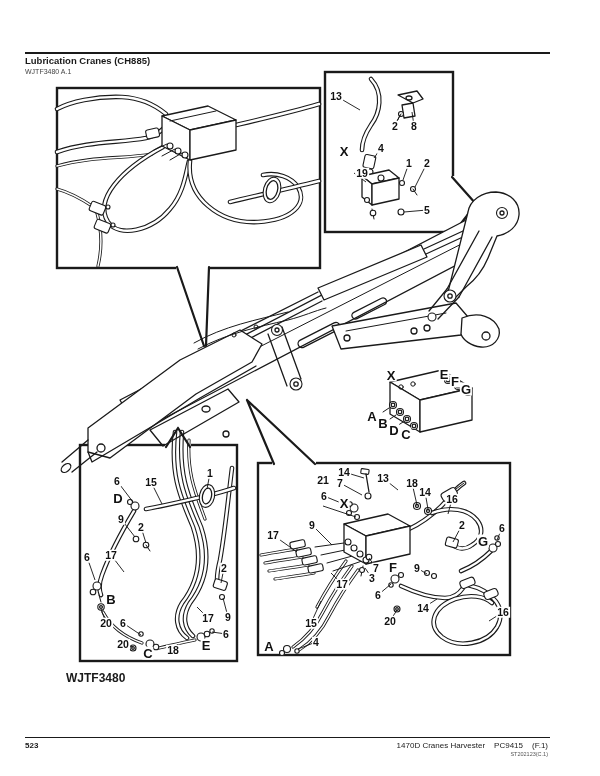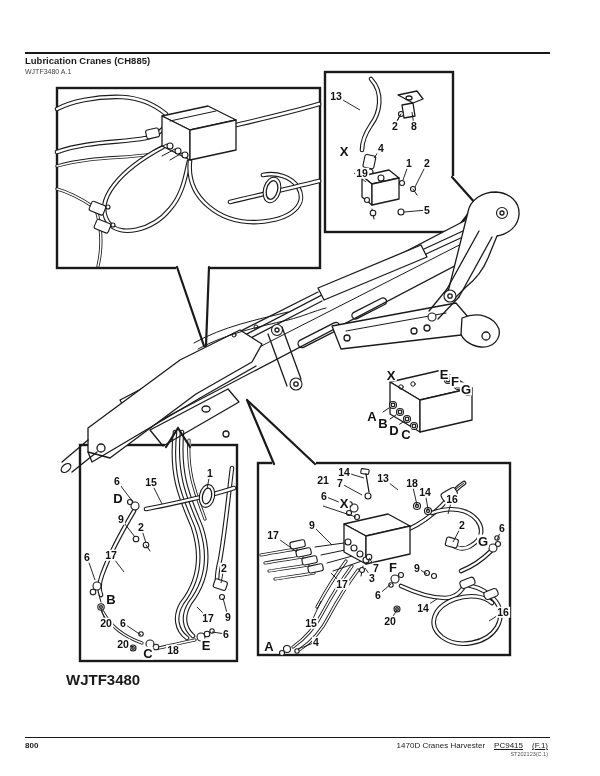--- a/index.html
+++ b/index.html
@@ -3,24 +3,24 @@
 <meta charset="utf-8">
 <style>
   html,body{margin:0;padding:0;}
   .page{position:relative;width:600px;height:776px;background:#ffffff;overflow:hidden;
         font-family:"Liberation Sans",sans-serif;color:#1a1a1a;}
   .rule{position:absolute;background:#1a1a1a;}
   .hdr{position:absolute;right:52px;top:28px;text-align:right;font-weight:bold;
        font-size:8px;line-height:11px;}
   .sec-title{position:absolute;left:25px;top:55px;font-weight:bold;font-size:9.5px;}
   .fig-ref{position:absolute;left:25px;top:68px;font-size:7px;color:#444;}
-  .fig-code{position:absolute;left:66px;top:671px;font-weight:bold;font-size:15px;}
+  .fig-code{position:absolute;left:66px;top:671px;font-weight:bold;font-size:12px;}
   .f-page{position:absolute;left:25px;top:741px;font-weight:bold;font-size:8px;}
   .f-right{position:absolute;right:52px;top:741px;font-size:8px;}
-  .f-right .gap{margin-left:9px;text-decoration:underline;}
+  .f-right .gap{margin-left:9px;}
   .f-stamp{position:absolute;right:52px;top:751px;font-size:5.5px;color:#555;}
   svg.art{position:absolute;left:0;top:0;}
   #labels{position:absolute;left:0;top:0;width:484px;height:776px;pointer-events:none;}
   .plabel{position:absolute;transform:translate(-50%,-50%);font:bold 10.5px "Liberation Sans",sans-serif;
           color:#111;background:#fff;padding:0 1px;line-height:1;white-space:nowrap;}
   .plabel.big{font-size:13px;}
   
   .ln{stroke:#1a1a1a;fill:none;stroke-width:1.3;stroke-linejoin:round;stroke-linecap:round;}
   .thin{stroke-width:1;}
   .box{fill:none;stroke:#1a1a1a;stroke-width:2.4;}
@@ -441,19 +441,19 @@
       <span class="plabel big" style="left: 269px; top: 646px;">A</span>
       <span class="plabel" style="left: 316px; top: 642px;">4</span>
       <span class="plabel" style="left: 417px; top: 568px;">9</span>
       <span class="plabel" style="left: 423px; top: 608px;">14</span>
       <span class="plabel" style="left: 503px; top: 612px;">16</span>
     </div>
 
   <div class="fig-code">WJTF3480</div>
 
   <div class="rule" style="left:25px;top:737px;width:525px;height:1.2px;"></div>
-  <div class="f-page">800</div>
+  <div class="f-page">523</div>
   <div class="f-right">
     <span>1470D Cranes Harvester</span><span class="gap">PC9415</span><span class="gap">(F.1)</span>
   </div>
   <div class="f-stamp">ST202123(C.1)</div>
 
 </div>
 
 </body></html>

